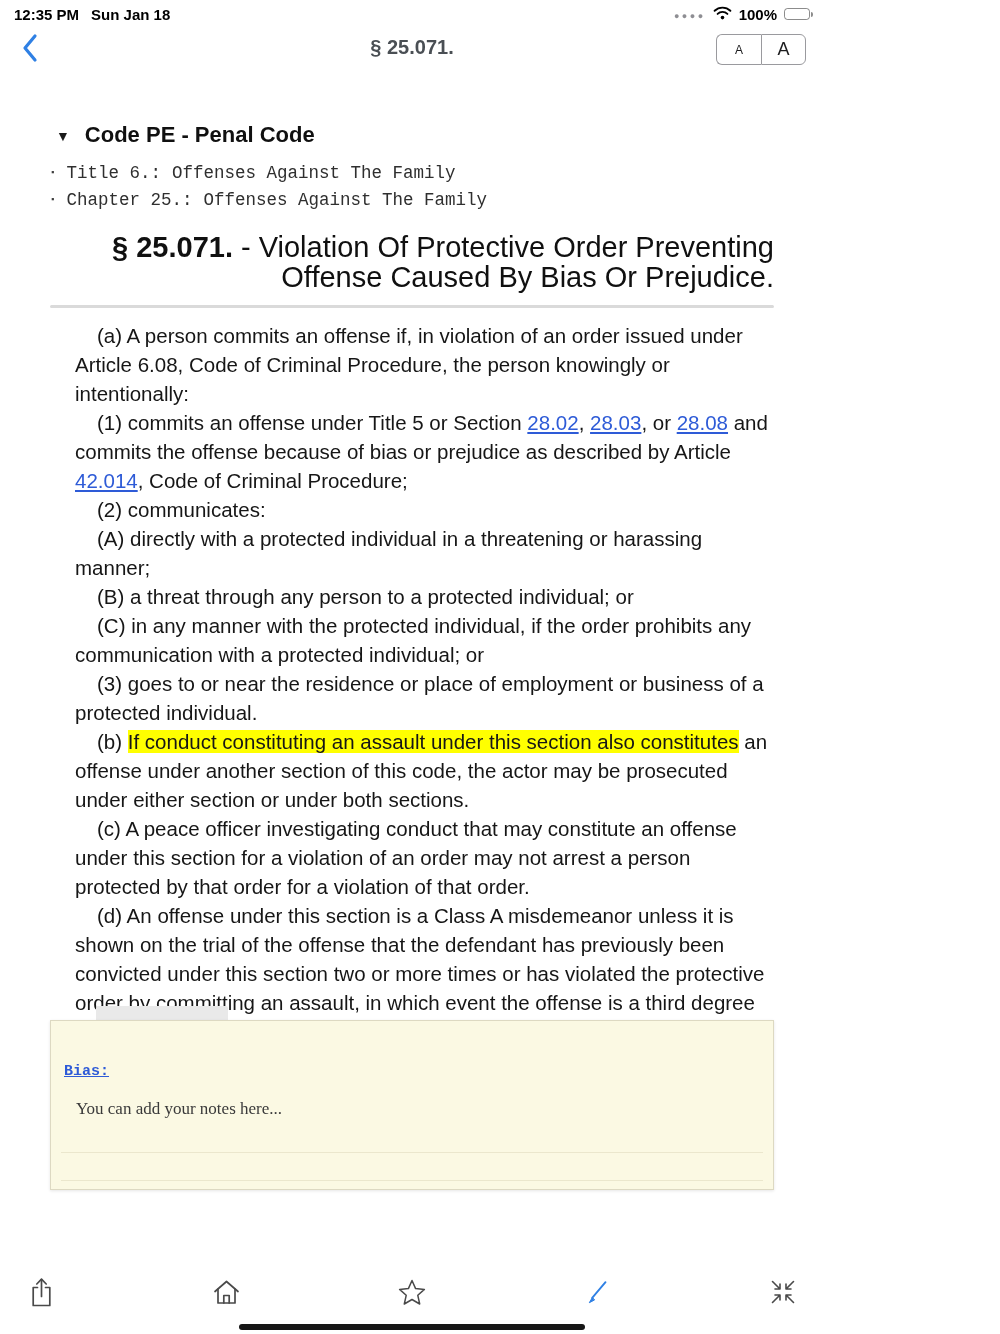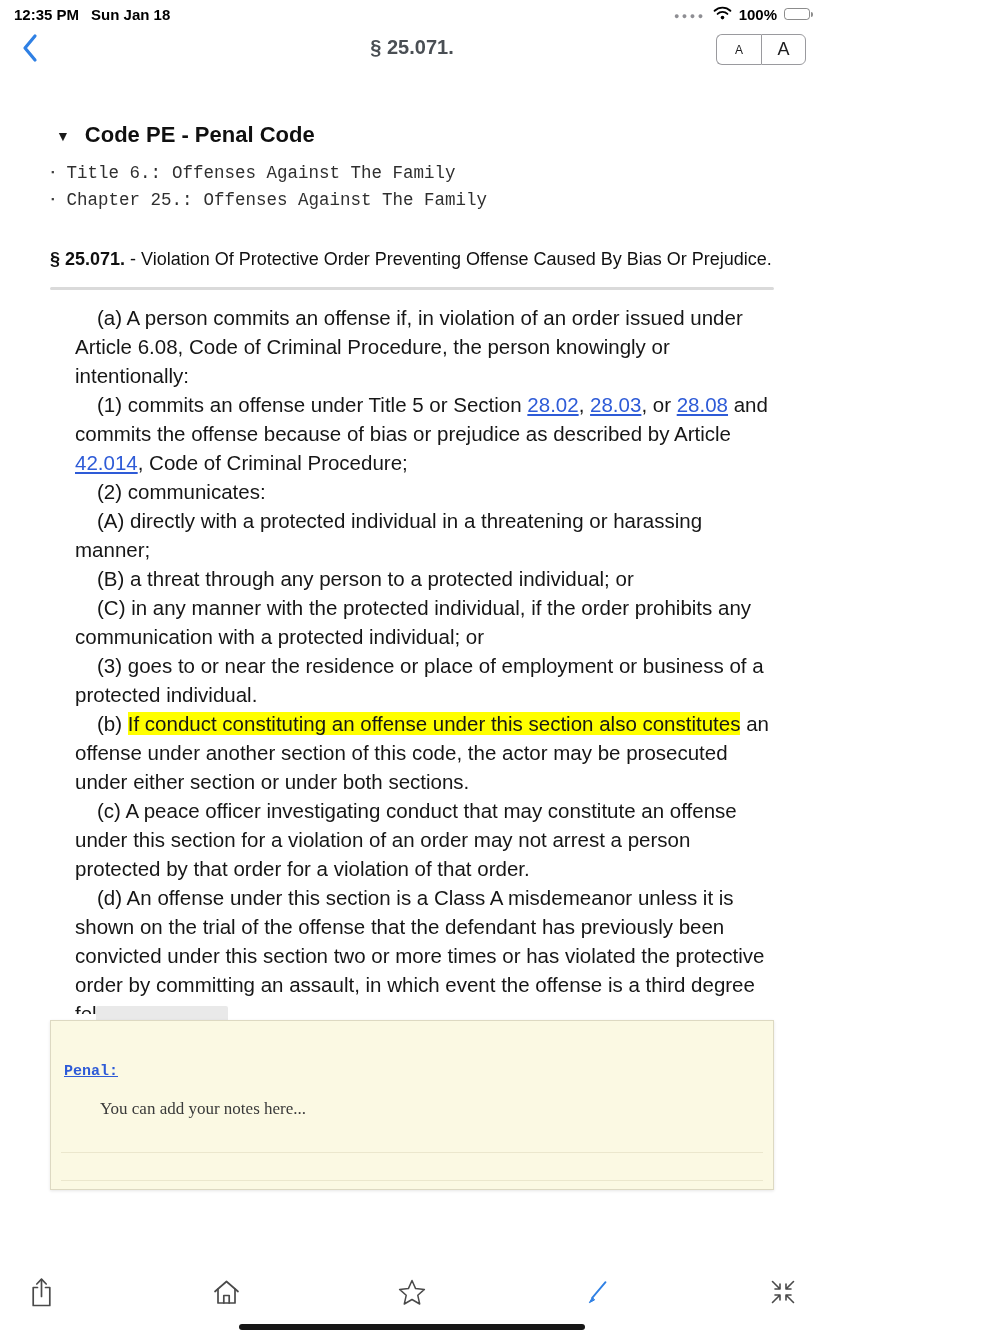--- a/index.html
+++ b/index.html
@@ -35,38 +35,38 @@
   
   .content { position:absolute; top:122px; left:50px; right:50px; height:892px; overflow:hidden; }
   .code-heading { display:flex; align-items:center; gap:15px; margin-left:6px;
     font-size:22px; font-weight:700; color:#101010; cursor:pointer; }
   .tri { font-size:14px; color:#1a1a1a; transform:translateY(1px); }
   .breadcrumbs { margin-top:13px; font-family:"Liberation Mono","DejaVu Sans Mono",monospace;
     font-size:17.5px; color:#2f2f2f; }
   .crumb { display:flex; align-items:baseline; gap:11px; line-height:24px; cursor:pointer; }
   .crumb-bullet { font-size:9px; color:#3c3c3c; transform:translateY(-3px); }
   .crumb-label { font-weight:400; }
-  .section-heading { margin-top:29px; font-size:18px; font-weight:400; line-height:30px; color:#101010; }
+  .section-heading { margin-top:17px; font-size:29px; font-weight:400; line-height:30px; color:#101010;text-align:right; }
   .section-number { font-weight:700; }
   .divider { height:3px; background:#dadada; margin-top:13px; border-radius:2px; }
   .doc-body { margin-top:13px; font-size:20.5px; line-height:29px; color:#161616;margin-left:25px; }
   .doc-body p { text-indent:22px; }
   .doc-link { color:var(--link,#2e5bd7); text-decoration:underline; cursor:pointer; }
   mark.hl { background:var(--highlight,#ffff00); color:inherit; }
 
   
   .notes-area { position:absolute; left:50px; right:50px; top:1020px; }
   .notes-tab { position:absolute; left:46px; top:-14px; width:132px; height:28px;
     background:#e9e9e9; border-radius:2px; }
   .notes-box { position:relative; height:170px; background:var(--notes-bg,#fbf9e3);
     border:1px solid #ddd9c2; box-shadow:0 1px 3px rgba(0,0,0,.10); padding:40px 16px 0 13px;
     cursor:text; }
   .notes-label { display:inline-block; font-family:"Liberation Mono","DejaVu Sans Mono",monospace;
     font-weight:700; font-size:15px; color:var(--link,#2e5bd7); text-decoration:underline; cursor:pointer; }
-  .notes-lines { margin:17px 0 0 36px; font-family:"Liberation Serif","DejaVu Serif",serif;
+  .notes-lines { margin:17px 0 0 12px; font-family:"Liberation Serif","DejaVu Serif",serif;
     font-size:17px; color:#3a3a3a; line-height:23px; }
   .note-rule { position:absolute; left:10px; right:10px; height:1px; background:#ebe7cd; }
   .note-rule.r1 { bottom:36px; } .note-rule.r2 { bottom:8px; }
 
   
   .toolbar { position:absolute; left:0; right:0; bottom:16px; height:48px;
     display:flex; align-items:center; justify-content:space-between; padding:0 22px; }
   .tool-btn { width:38px; height:38px; display:flex; align-items:center; justify-content:center; cursor:pointer; }
   .home-indicator { position:absolute; bottom:4px; left:50%; transform:translateX(-50%);
     width:346px; height:6px; background:#161616; border-radius:3.5px; cursor:grab; }
@@ -140,31 +140,31 @@
     <div class="divider"></div>
 
     <div class="doc-body">
         <p><span>(a) A person commits an offense if, in violation of an order issued under Article 6.08, Code of Criminal Procedure, the person knowingly or intentionally:</span></p>
         <p><span>(1) commits an offense under Title 5 or Section </span><a href="#" class="doc-link">28.02</a><span>, </span><a href="#" class="doc-link">28.03</a><span>, or </span><a href="#" class="doc-link">28.08</a><span> and commits the offense because of bias or prejudice as described by Article </span><a href="#" class="doc-link">42.014</a><span>, Code of Criminal Procedure;</span></p>
         <p><span>(2) communicates:</span></p>
         <p><span>(A) directly with a protected individual in a threatening or harassing manner;</span></p>
         <p><span>(B) a threat through any person to a protected individual; or</span></p>
         <p><span>(C) in any manner with the protected individual, if the order prohibits any communication with a protected individual; or</span></p>
         <p><span>(3) goes to or near the residence or place of employment or business of a protected individual.</span></p>
-        <p><span>(b) </span><mark class="hl">If conduct constituting an offense under this section also constitutes</mark><span> an offense under another section of this code, the actor may be prosecuted under either section or under both sections.</span></p>
+        <p><span>(b) </span><mark class="hl">If conduct constituting an assault under this section also constitutes</mark><span> an offense under another section of this code, the actor may be prosecuted under either section or under both sections.</span></p>
         <p><span>(c) A peace officer investigating conduct that may constitute an offense under this section for a violation of an order may not arrest a person protected by that order for a violation of that order.</span></p>
         <p><span>(d) An offense under this section is a Class A misdemeanor unless it is shown on the trial of the offense that the defendant has previously been convicted under this section two or more times or has violated the protective order by committing an assault, in which event the offense is a third degree felony.</span></p>
         <p><span>Added by Acts 2001, 77th Leg., ch. 85, Sec. 3.02, eff. Sept. 1, 2001.</span></p>
       </div>
   </main>
 
   <section class="notes-area">
     <div class="notes-tab"></div>
     <div class="notes-box">
-      <a class="notes-label">Penal:</a>
+      <a class="notes-label">Bias:</a>
       <div class="notes-lines">
           <div>You can add your notes here...</div>
         </div>
       <div class="note-rule r1"></div>
       <div class="note-rule r2"></div>
     </div>
   </section>
 
   <footer class="toolbar">
     <div class="tool-btn">

